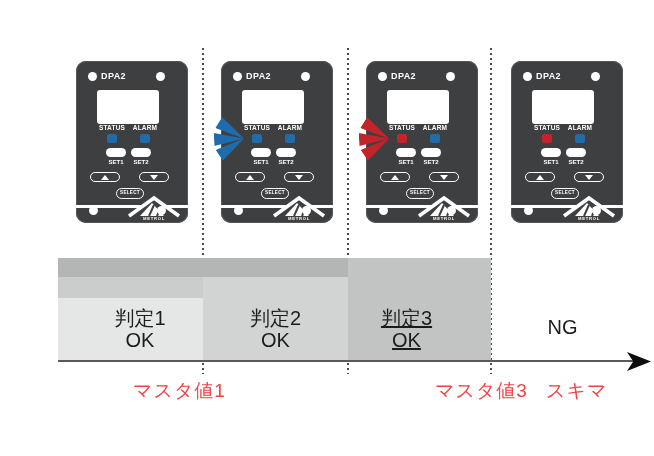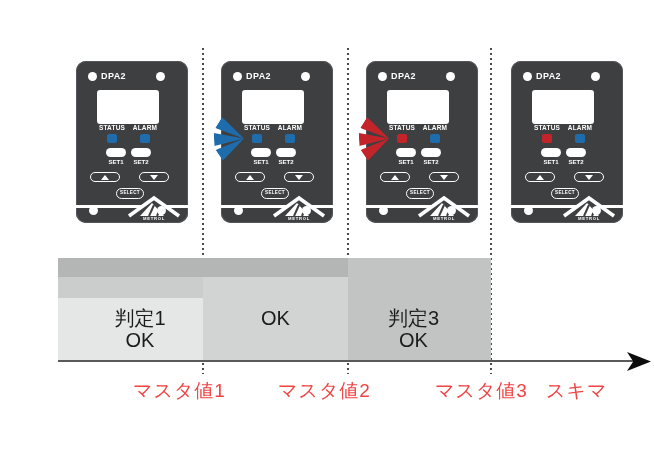--- a/index.html
+++ b/index.html
@@ -54,21 +54,21 @@
   .bar{position:absolute;}
   .bar.strip-top{left:30px;top:258px;width:290px;height:19px;}
   .bar.zone3{left:320px;top:258px;width:143px;height:102px;}
   .bar.strip-mid{left:30px;top:277px;width:145px;height:21px;}
   .bar.zone2{left:175px;top:277px;width:145px;height:83px;}
   .bar.zone1{left:30px;top:298px;width:145px;height:62px;}
   .zone-text{position:absolute;top:307px;text-align:center;color:#1c1c1c;
              font-size:20px;line-height:22px;}
   .zone-text.zt1{left:30px;width:164px;}
   .zone-text.zt2{left:175px;width:145px;}
-  .zone-text.zt3{left:320px;width:131px;}
+  .zone-text.zt3{left:313px;width:131px;text-decoration:underline;}
   .zone-text.zt4{left:463px;width:143px;top:316px;}
   .axis-line{position:absolute;left:30px;top:360px;width:576px;height:2px;background:#5a5a5a;}
   .axis-arrow{position:absolute;left:599px;top:352px;width:24px;height:19px;background:#0d0d0d;
               clip-path:polygon(0 0,100% 50%,0 100%,26% 50%);}
   .axis-label{position:absolute;top:378px;text-align:left;color:#ef4444;font-size:19px;letter-spacing:1px;}
   .axis-label.al1{left:105px;width:140px;}
   .axis-label.al2{left:250px;width:140px;}
   .axis-label.al3{left:407px;width:140px;}
   .axis-label.al4{left:518px;width:150px;}
 </style>
@@ -229,28 +229,31 @@
   <div class="bar zone3" style="background: rgb(194, 196, 196);"></div>
   <div class="bar strip-mid" style="background: rgb(203, 205, 205);"></div>
   <div class="bar zone2" style="background: rgb(210, 212, 212);"></div>
   <div class="bar zone1" style="background: rgb(229, 231, 231);"></div>
 
   <div class="zone-text zt1">
     <div>判定1</div>
     <div>OK</div>
   </div>
   <div class="zone-text zt2">
+    <div>判定2</div>
     <div>OK</div>
   </div>
   <div class="zone-text zt3">
     <div>判定3</div>
     <div>OK</div>
   </div>
+  <div class="zone-text zt4">
+    <div>NG</div>
+  </div>
 
   <div class="axis-line"></div>
   <div class="axis-arrow"></div>
 
   <div class="axis-label al1">マスタ値1</div>
-  <div class="axis-label al2">マスタ値2</div>
   <div class="axis-label al3">マスタ値3</div>
   <div class="axis-label al4">スキマ</div>
 
 </div>
 
 </body></html>

